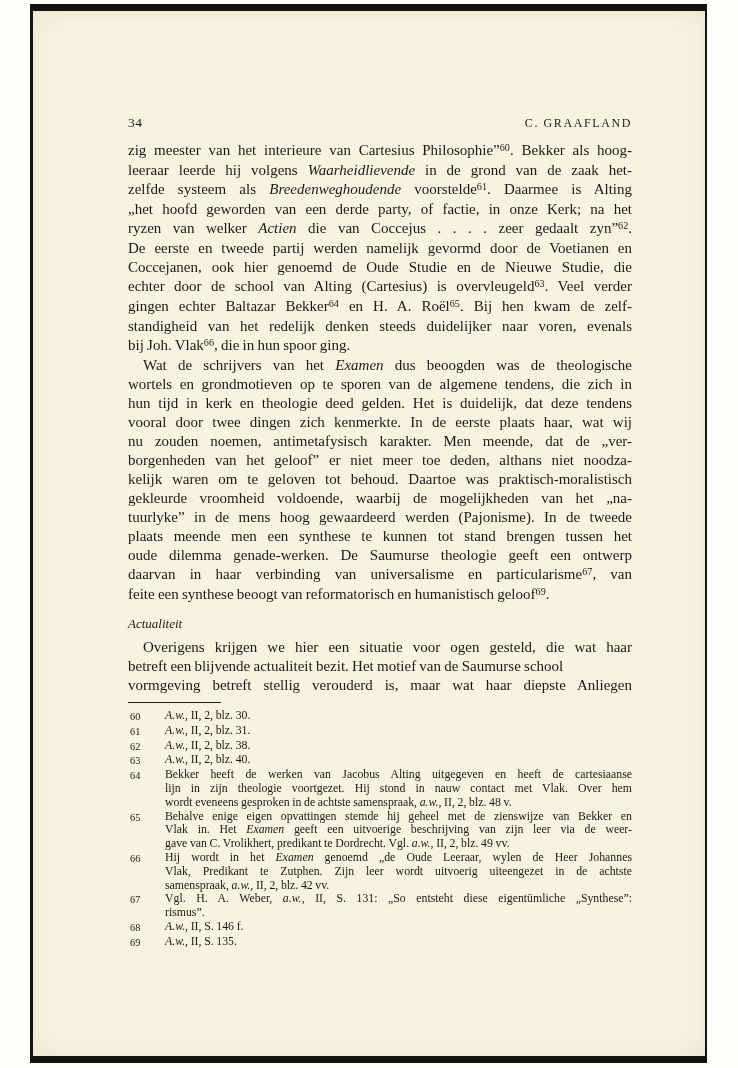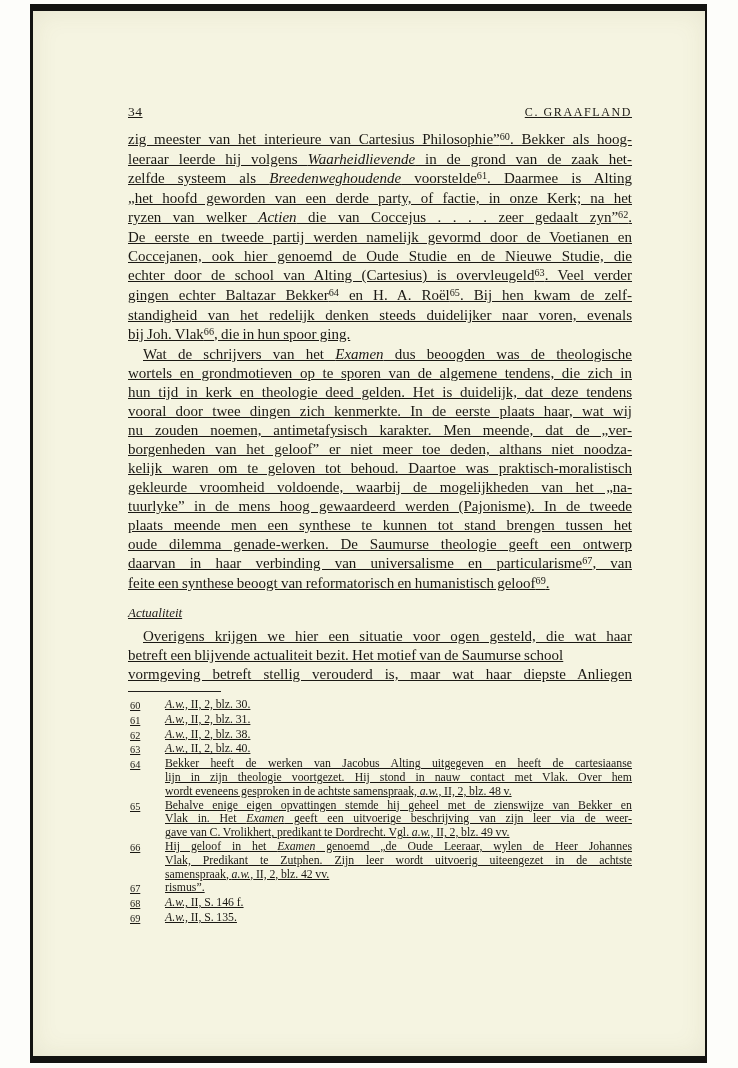--- a/index.html
+++ b/index.html
@@ -15,24 +15,23 @@
     left: 30px; top: 4px;
     width: 672px; height: 1045px;
     background: var(--paper, #f5f4e1);
     border-style: solid;
     border-color: var(--frame, #131311);
     border-width: 7px 2px 7px 3px;
     box-shadow: inset 0 0 26px rgba(120,110,60,0.10);
   }
   .content {
     position: absolute;
-    left: 128px; top: 104px;
+    left: 128px; top: 115px;
     width: 504px;
     color: var(--ink, #1b1914);
-    text-decoration: underline;
   }
   .page-header {
     display: flex;
     justify-content: space-between;
     align-items: baseline;
     font-size: 13.5px;
     margin-bottom: 10px;
   }
   .pnum { letter-spacing: 0.5px; }
   .author { letter-spacing: 1.6px; font-size: 12px; }
@@ -157,28 +156,29 @@
       <span class="fn-num">65</span>
       <div class="fn-body">
           <div class="line"><span class="re">Behalve enige eigen opvattingen stemde hij geheel met de zienswijze van Bekker en</span></div>
           <div class="line"><span class="re">Vlak in. Het </span><span class="it">Examen</span><span class="re"> geeft een uitvoerige beschrijving van zijn leer via de weer-</span></div>
           <div class="line end"><span class="re">gave van C. Vrolikhert, predikant te Dordrecht. Vgl. </span><span class="it">a.w.,</span><span class="re"> II, 2, blz. 49 vv.</span></div>
         </div>
     </div>
     <div class="fn">
       <span class="fn-num">66</span>
       <div class="fn-body">
-          <div class="line"><span class="re">Hij geloof in het </span><span class="it">Examen</span><span class="re"> genoemd „de Oude Leeraar, wylen de Heer Johannes</span></div>
+          <div class="line"><span class="re">Hij wordt in het </span><span class="it">Examen</span><span class="re"> genoemd „de Oude Leeraar, wylen de Heer Johannes</span></div>
           <div class="line"><span class="re">Vlak, Predikant te Zutphen. Zijn leer wordt uitvoerig uiteengezet in de achtste</span></div>
           <div class="line end"><span class="re">samenspraak, </span><span class="it">a.w.,</span><span class="re"> II, 2, blz. 42 vv.</span></div>
         </div>
     </div>
     <div class="fn">
       <span class="fn-num">67</span>
       <div class="fn-body">
+          <div class="line"><span class="re">Vgl. H. A. Weber, </span><span class="it">a.w.,</span><span class="re"> II, S. 131: „So entsteht diese eigentümliche „Synthese”:</span></div>
           <div class="line end"><span class="re">rismus”.</span></div>
         </div>
     </div>
     <div class="fn">
       <span class="fn-num">68</span>
       <div class="fn-body">
           <div class="line end"><span class="it">A.w.,</span><span class="re"> II, S. 146 f.</span></div>
         </div>
     </div>
     <div class="fn">

